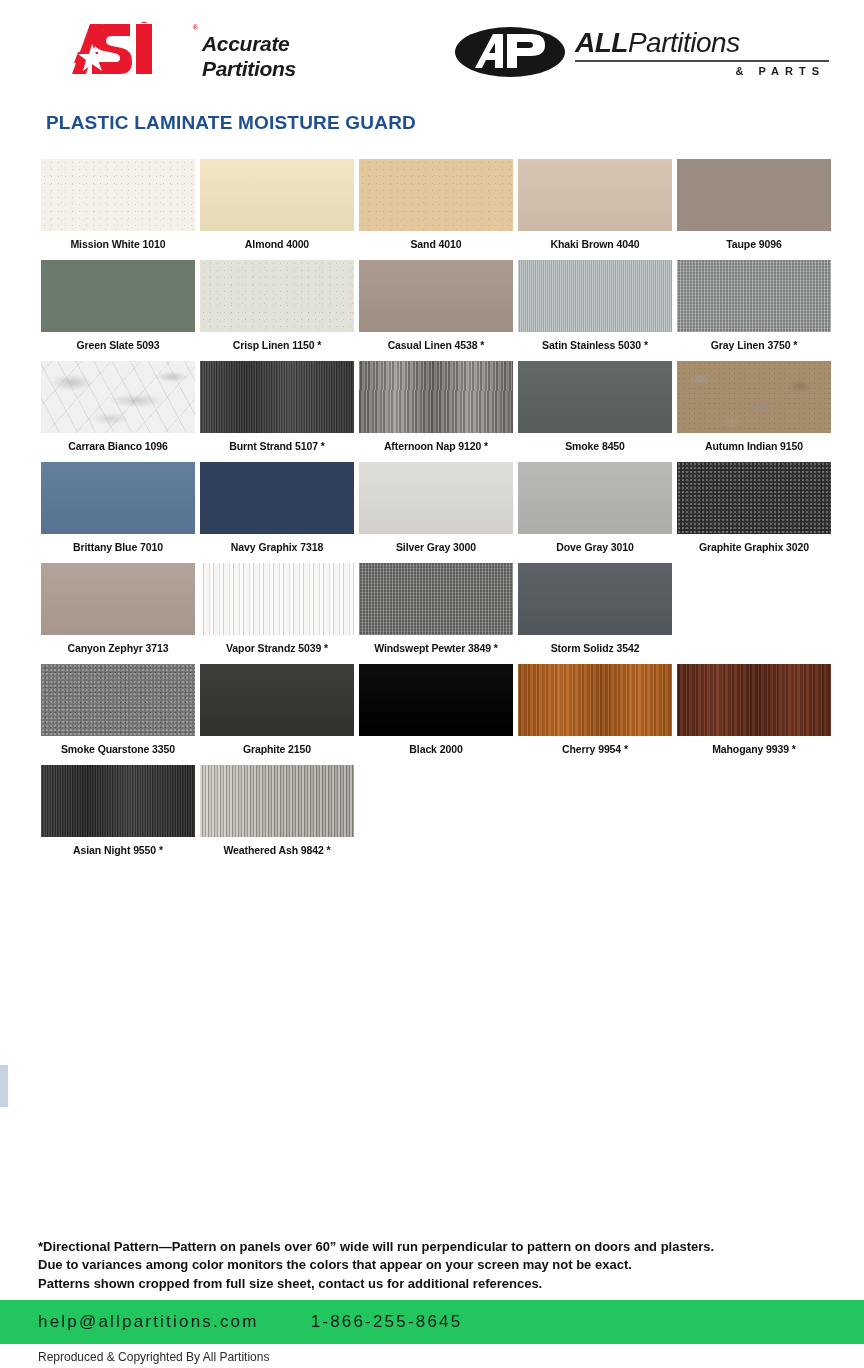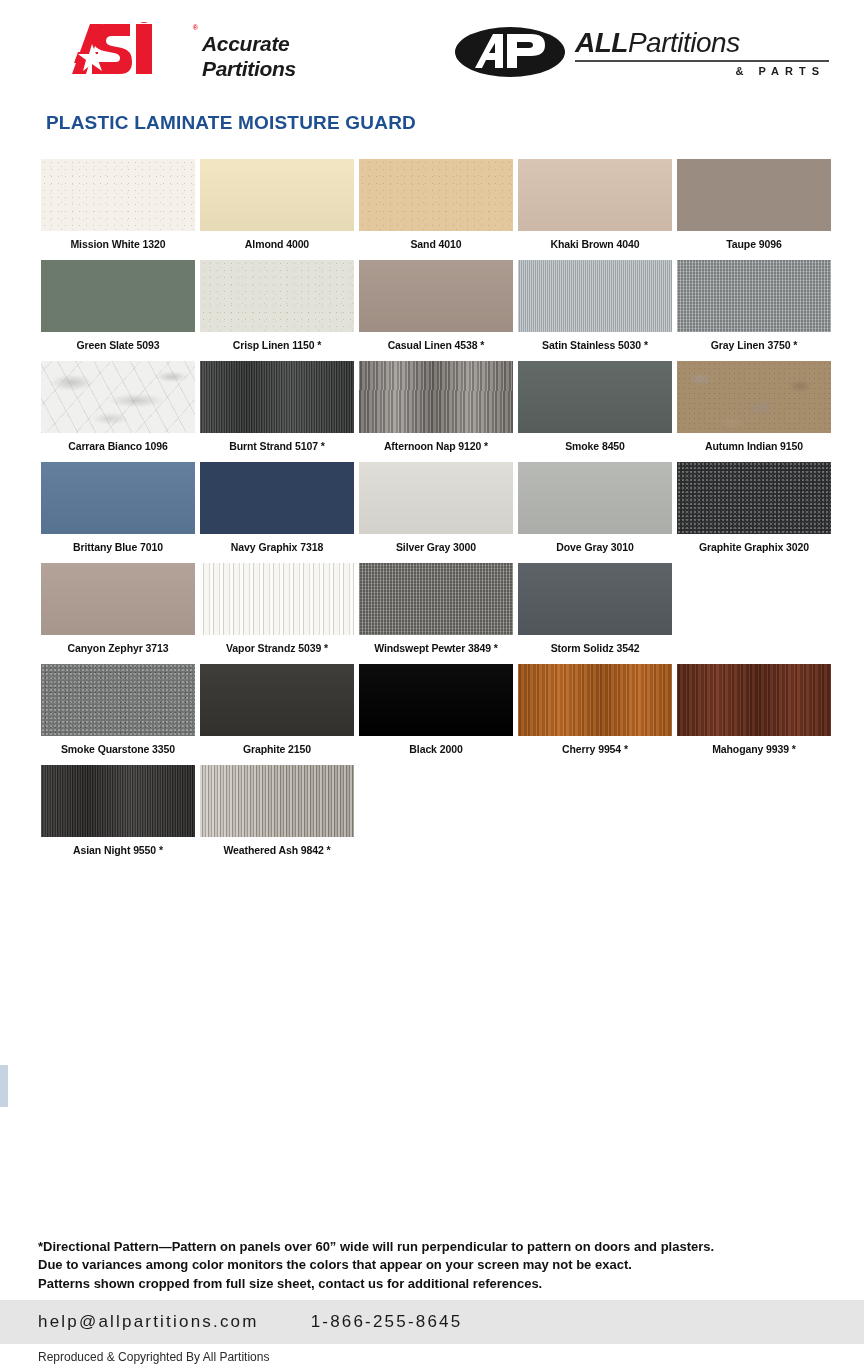--- a/index.html
+++ b/index.html
@@ -162,21 +162,21 @@
     font-weight: 600;
   }
 
   
   .footer-bar {
     position: absolute;
     left: 0;
     top: 1300px;
     width: 864px;
     height: 44px;
-    background: #e5e5e5;
+    background: #22c55e;
     display: flex;
     align-items: center;
   }
   .footer-email {
     margin-left: 38px;
     font-size: 17px;
     letter-spacing: 2.2px;
     color: #1a1a1a;
     font-family: "Liberation Sans", sans-serif;
   }
@@ -237,21 +237,21 @@
 
   <div class="page-title">PLASTIC LAMINATE MOISTURE GUARD</div>
 </div>
 
 <div class="grid">
     <div class="row">
       <div class="cell">
         <div class="chip">
           <div class="tex" style="background-color:#f5f1ea;background-image:radial-gradient(rgba(120,110,95,0.30) 0.6px, transparent 0.7px),radial-gradient(rgba(120,110,95,0.22) 0.5px, transparent 0.6px);background-size:7px 7px,11px 9px;background-position:0 0,4px 3px;"></div>
         </div>
-        <div class="caption">Mission White 1320</div>
+        <div class="caption">Mission White 1010</div>
       </div>
       <div class="cell">
         <div class="chip">
           <div class="tex" style="background-color:#f2e5c0;background-image:linear-gradient(180deg, rgba(255,255,255,0.05), rgba(0,0,0,0.05));"></div>
         </div>
         <div class="caption">Almond 4000</div>
       </div>
       <div class="cell">
         <div class="chip">
           <div class="tex" style="background-color:#e3c79d;background-image:radial-gradient(rgba(120,110,95,0.30) 0.6px, transparent 0.7px),radial-gradient(rgba(120,110,95,0.22) 0.5px, transparent 0.6px);background-size:7px 7px,11px 9px;background-position:0 0,4px 3px;"></div>

